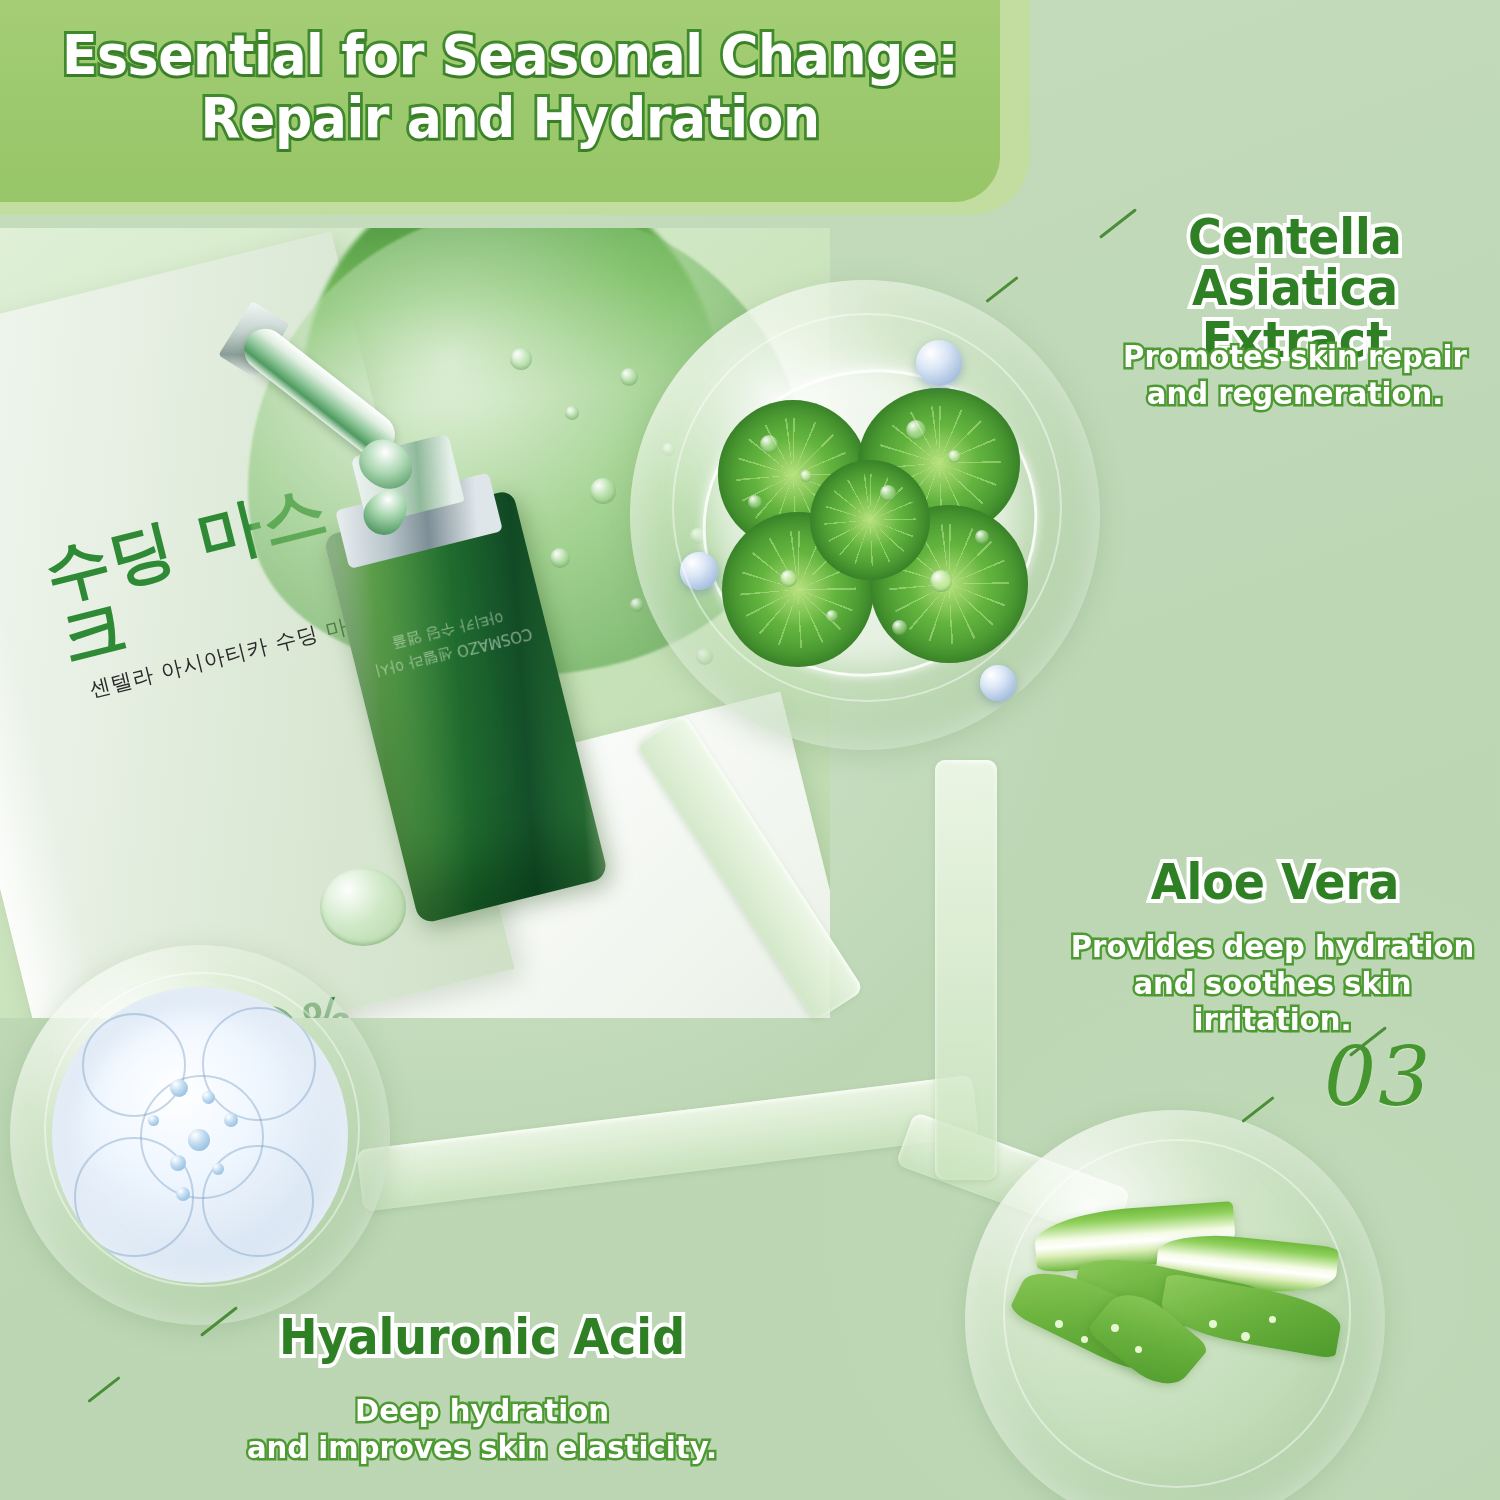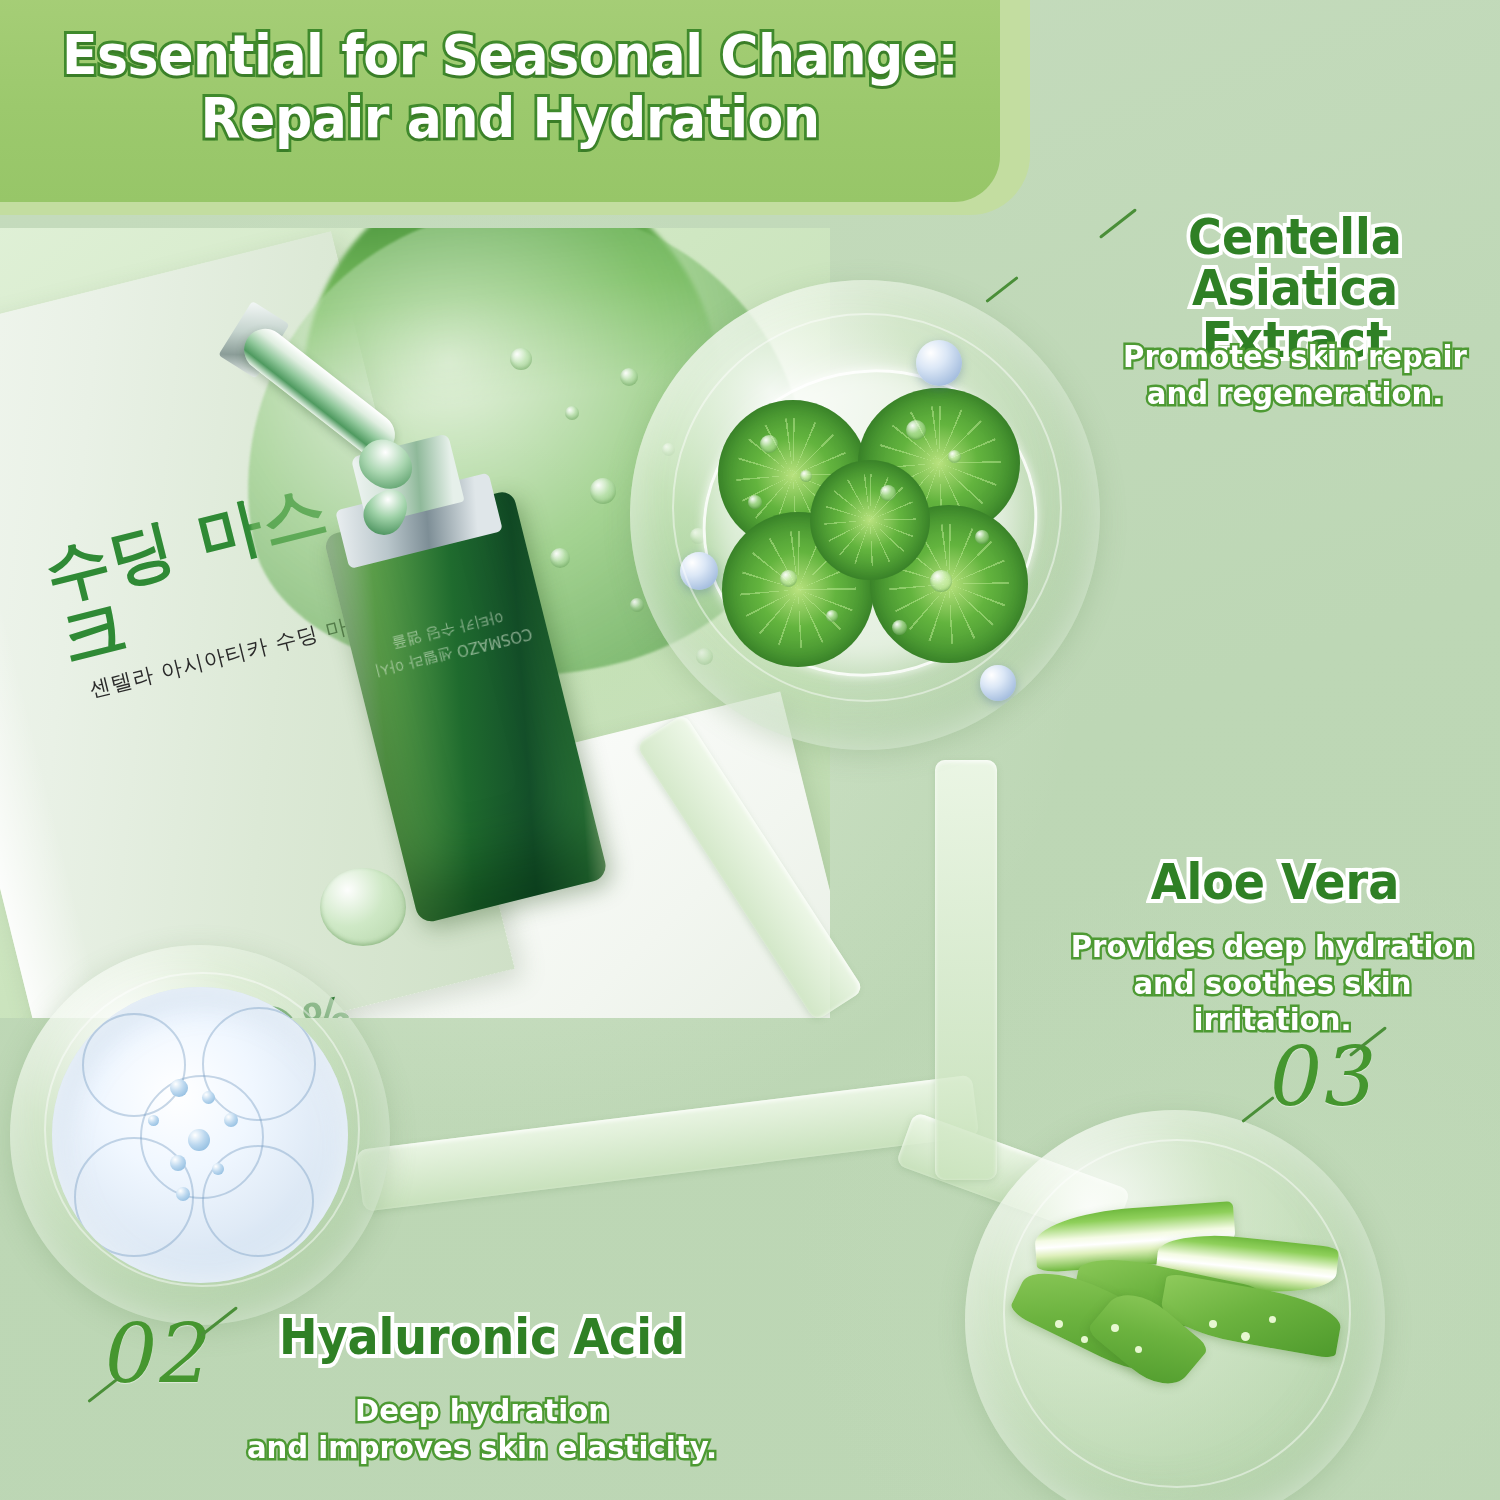--- a/index.html
+++ b/index.html
@@ -383,24 +383,23 @@
   <div class="dash" style="left:1095px;top:222px;width:46px;transform:rotate(-38deg);"></div>
   <div class="dash" style="left:982px;top:288px;width:40px;transform:rotate(-38deg);"></div>
   <div class="ttl" style="left:1085px;top:212px;width:420px;font-size:49px;text-align:center;">Centella
 Asiatica Extract</div>
   <div class="sub" style="left:1085px;top:338px;width:420px;font-size:31px;text-align:center;">Promotes skin repair
 and regeneration.</div>
 
   <div class="ttl" style="left:1055px;top:857px;width:440px;font-size:49px;text-align:center;">Aloe Vera</div>
   <div class="sub" style="left:1045px;top:928px;width:455px;font-size:31px;text-align:center;">Provides deep hydration
 and soothes skin irritation.</div>
-  <div class="num" style="left:1270px;top:1030px;">03</div>
+  <div class="num" style="left:1324px;top:1030px;">03</div>
   <div class="dash" style="left:1345px;top:1040px;width:46px;transform:rotate(-38deg);"></div>
   <div class="dash" style="left:1238px;top:1108px;width:40px;transform:rotate(-38deg);"></div>
 
-  <div class="num" style="left:105px;top:1307px;">02</div>
   <div class="dash" style="left:196px;top:1320px;width:46px;transform:rotate(-38deg);"></div>
   <div class="dash" style="left:84px;top:1388px;width:40px;transform:rotate(-38deg);"></div>
   <div class="ttl" style="left:232px;top:1312px;width:500px;font-size:49px;text-align:center;">Hyaluronic Acid</div>
   <div class="sub" style="left:172px;top:1392px;width:620px;font-size:31px;text-align:center;">Deep hydration
 and improves skin elasticity.</div>
 
 </div>
 
 </body></html>

